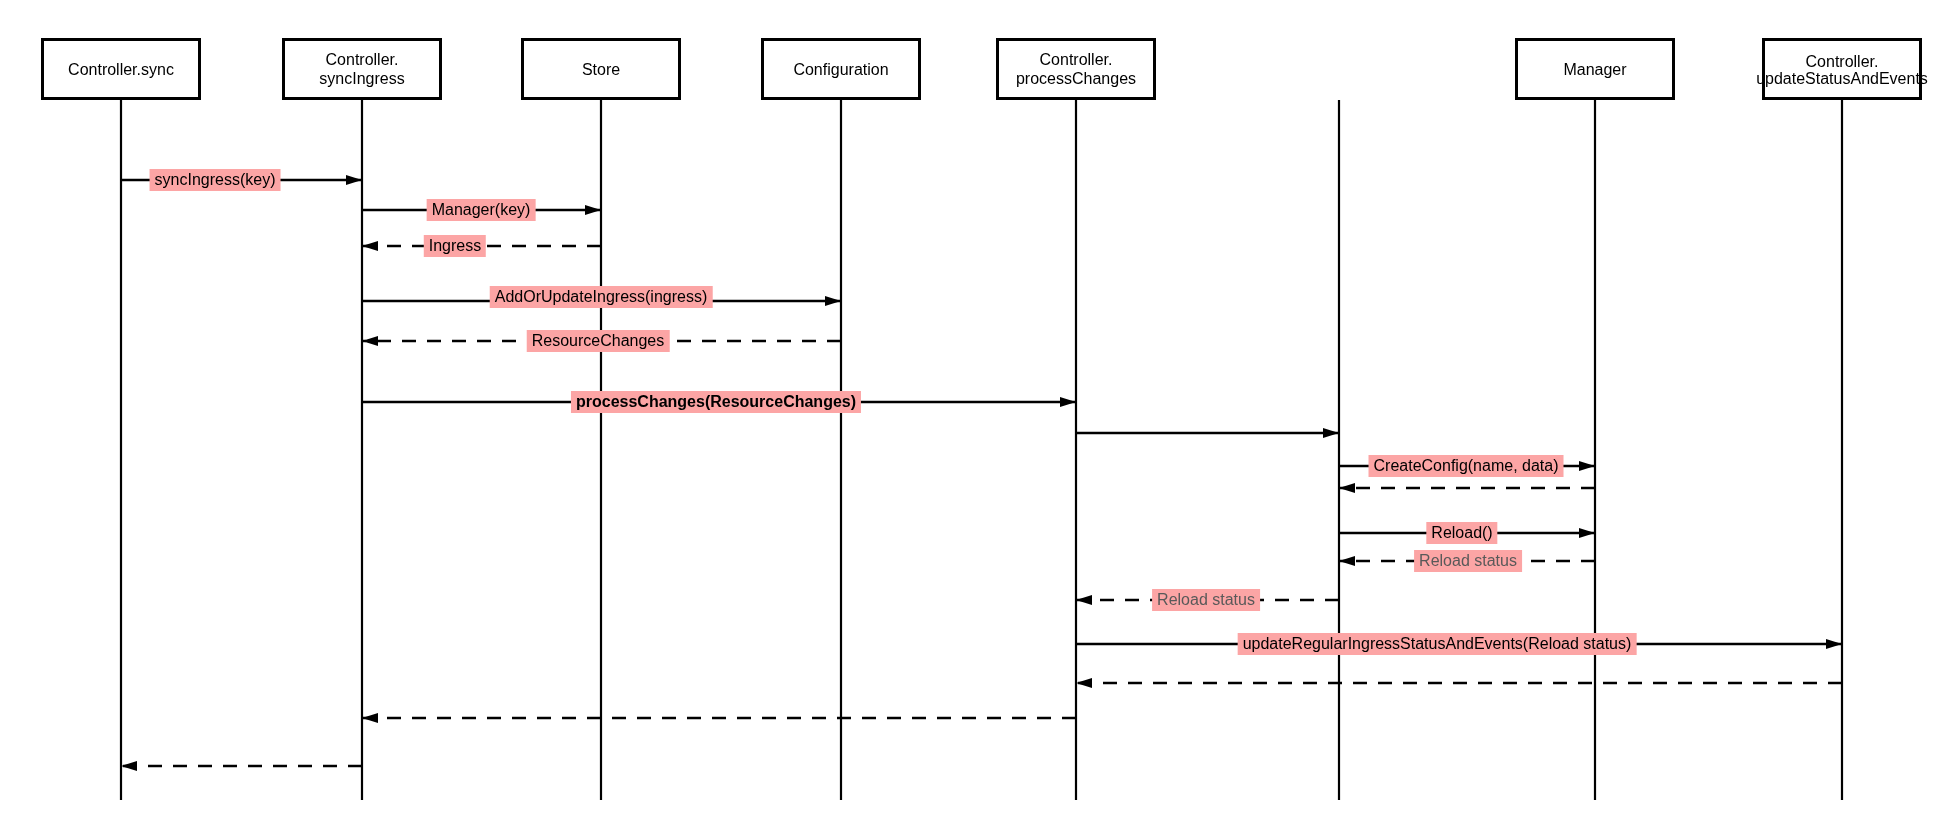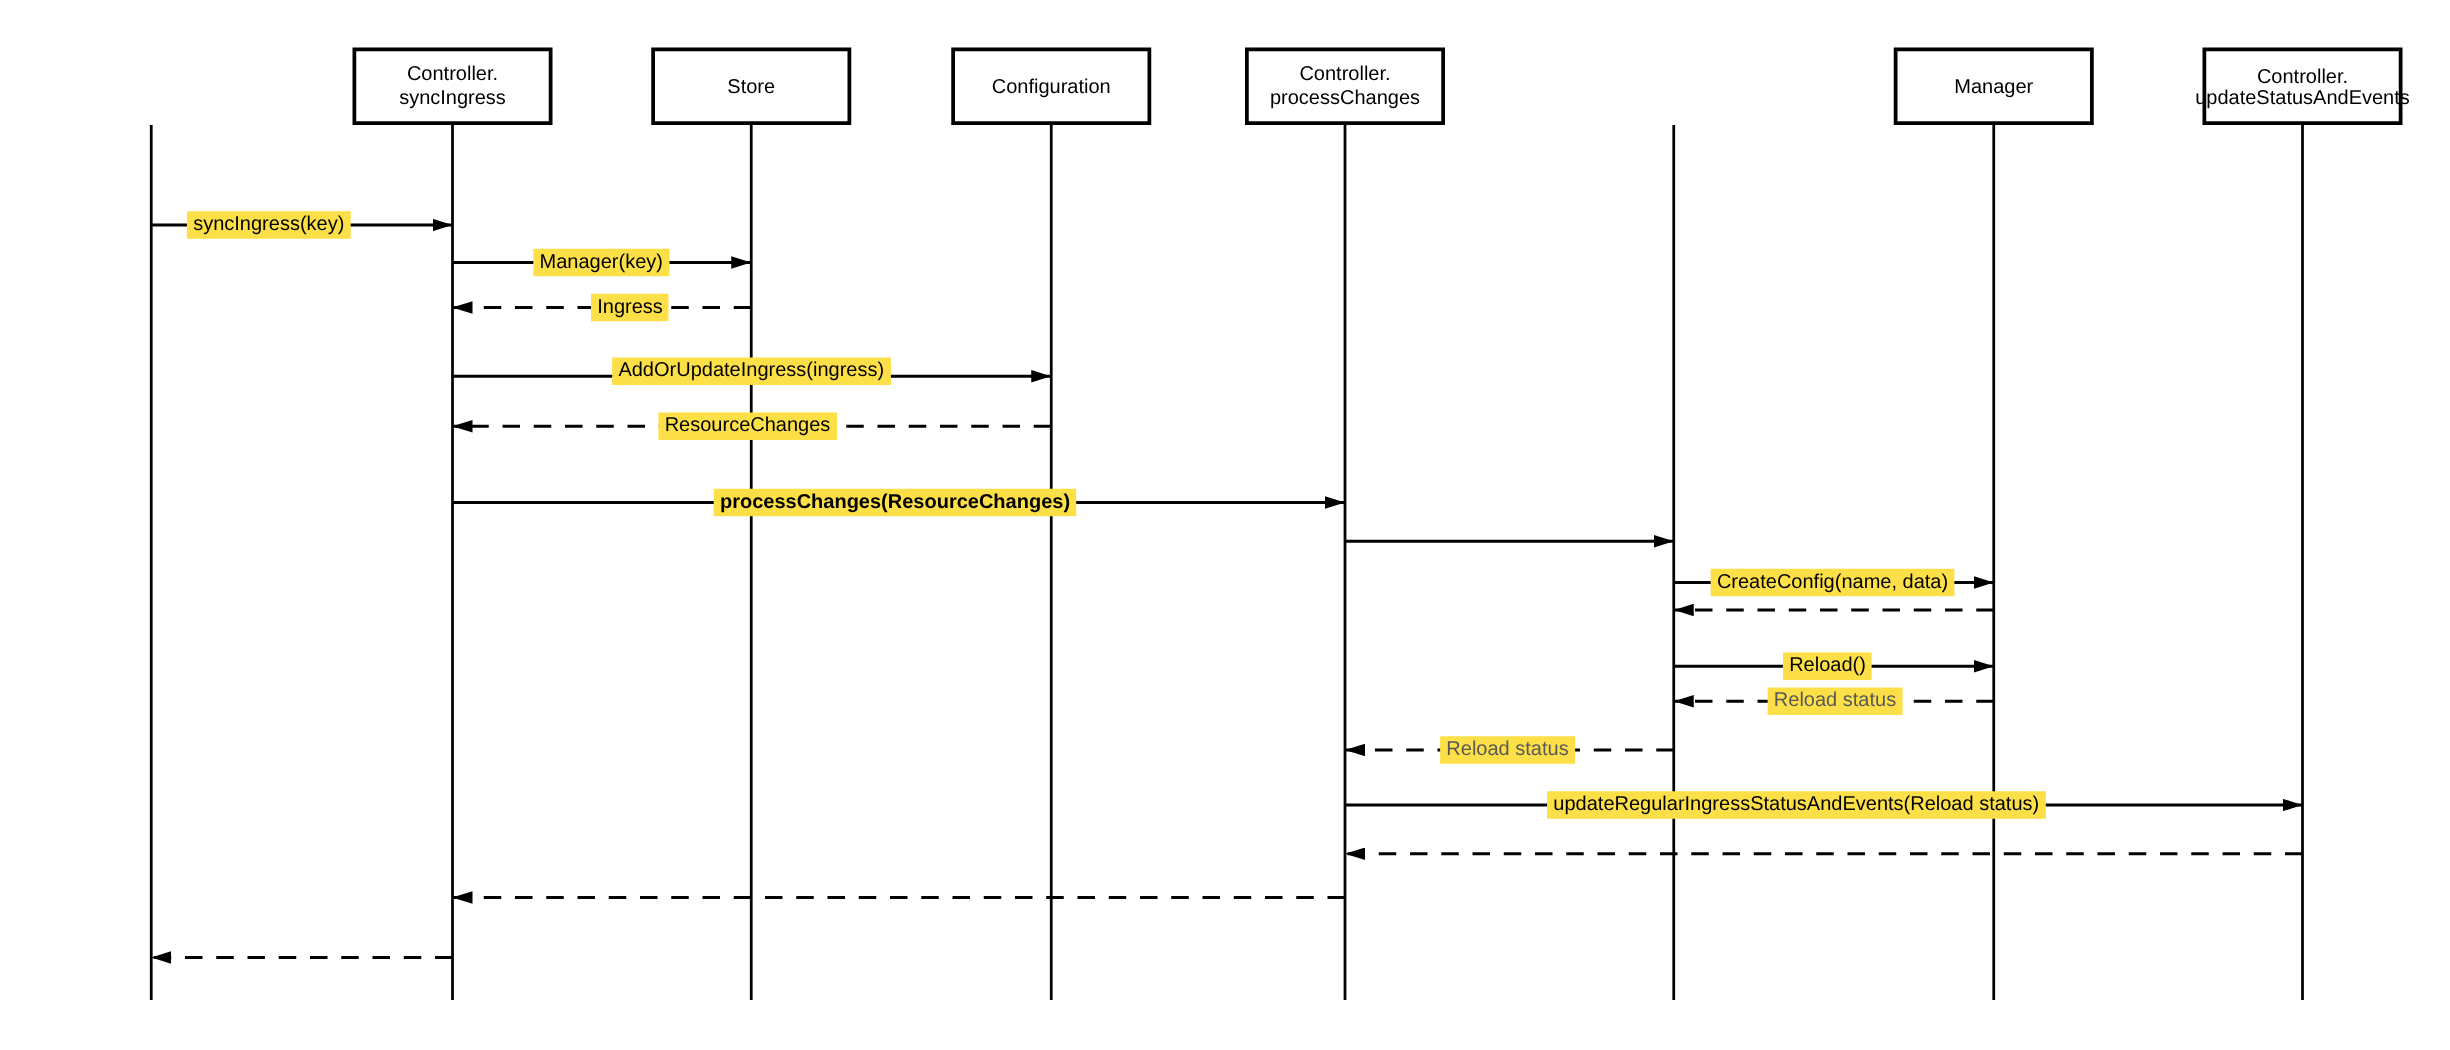--- a/index.html
+++ b/index.html
@@ -27,21 +27,21 @@
     justify-content: center;
     text-align: center;
     font-size: 16px;
     line-height: 19px;
     z-index: 2;
   }
   .participant .small { font-size: 16px; line-height: 16px; }
   .mlabel {
     position: absolute;
     transform: translate(-50%, -50%);
-    background: #fde047;
+    background: #fca5a5;
     padding: 1px 5px;
     font-size: 16px;
     line-height: 20px;
     white-space: pre-line;
     text-align: center;
     z-index: 1;
   }
   .mlabel.left-anchor {
     transform: translateY(-50%);
     text-align: left;
@@ -85,30 +85,33 @@
     <line class="arrow dashed" x1="1595" y1="561" x2="1339" y2="561" marker-end="url(#ah)"></line>
     <line class="arrow dashed" x1="1339" y1="600" x2="1076" y2="600" marker-end="url(#ah)"></line>
     <line class="arrow" x1="1076" y1="644" x2="1842" y2="644" marker-end="url(#ah)"></line>
     <line class="arrow dashed" x1="1842" y1="683" x2="1076" y2="683" marker-end="url(#ah)"></line>
     <line class="arrow dashed" x1="1076" y1="718" x2="362" y2="718" marker-end="url(#ah)"></line>
     <line class="arrow dashed" x1="362" y1="766" x2="121" y2="766" marker-end="url(#ah)"></line>
   </svg>
 
   <div class="mlabel" style="left:215px; top:180px;">syncIngress(key)</div>
   <div class="mlabel" style="left:481px; top:210px;">Manager(key)</div>
-  <div class="mlabel" style="left:504px; top:246px;text-align:center;">Ingress</div>
+  <div class="mlabel" style="left:455px; top:246px;text-align:center;">Ingress</div>
   <div class="mlabel" style="left:601px; top:297px;">AddOrUpdateIngress(ingress)</div>
   <div class="mlabel" style="left:598px; top:341px;">ResourceChanges</div>
   <div class="mlabel" style="left:716px; top:402px;font-weight:bold;">processChanges(ResourceChanges)</div>
   <div class="mlabel" style="left:1466px; top:466px;">CreateConfig(name, data)</div>
   <div class="mlabel" style="left:1462px; top:533px;">Reload()</div>
   <div class="mlabel muted" style="left:1468px; top:561px;">Reload status</div>
   <div class="mlabel muted" style="left:1206px; top:600px;">Reload status</div>
   <div class="mlabel" style="left:1437px; top:644px;">updateRegularIngressStatusAndEvents(Reload status)</div>
 
+  <div class="participant" style="left:41px;">
+    <span>Controller.sync</span>
+  </div>
   <div class="participant" style="left:282px;">
     <span>Controller.</span>
     <span>syncIngress</span>
   </div>
   <div class="participant" style="left:521px;">
     <span>Store</span>
   </div>
   <div class="participant" style="left:761px;">
     <span>Configuration</span>
   </div>

